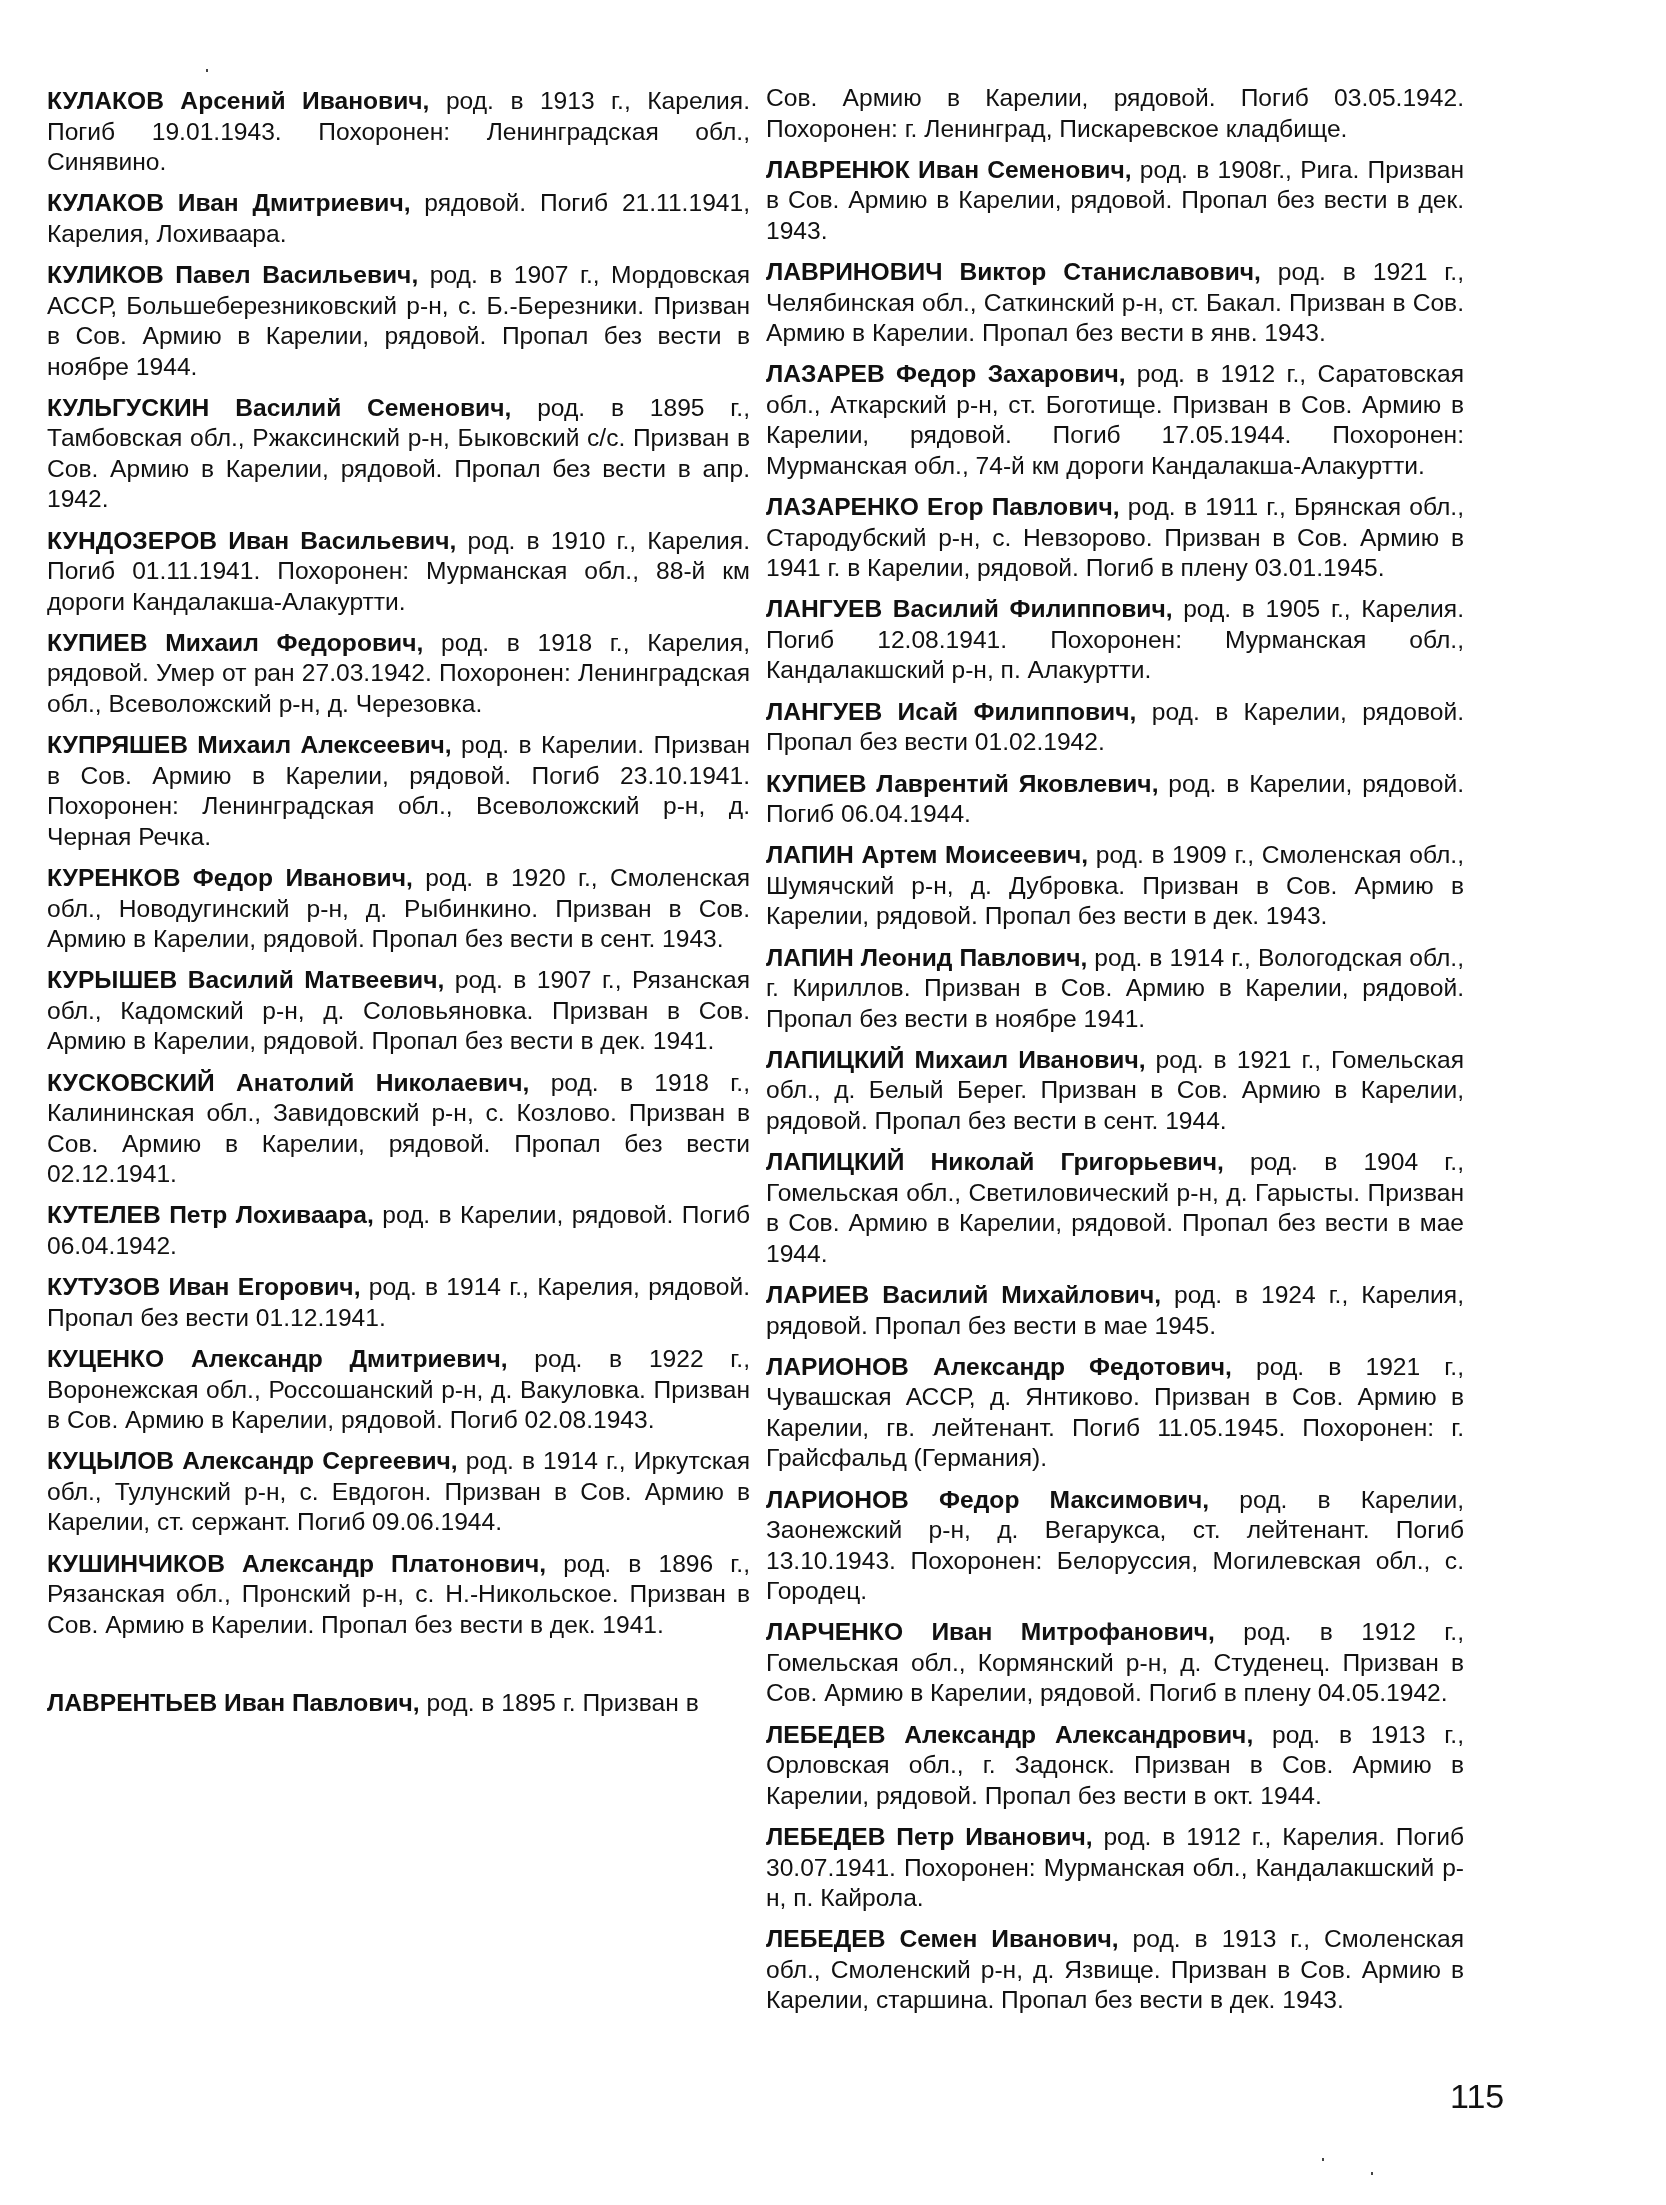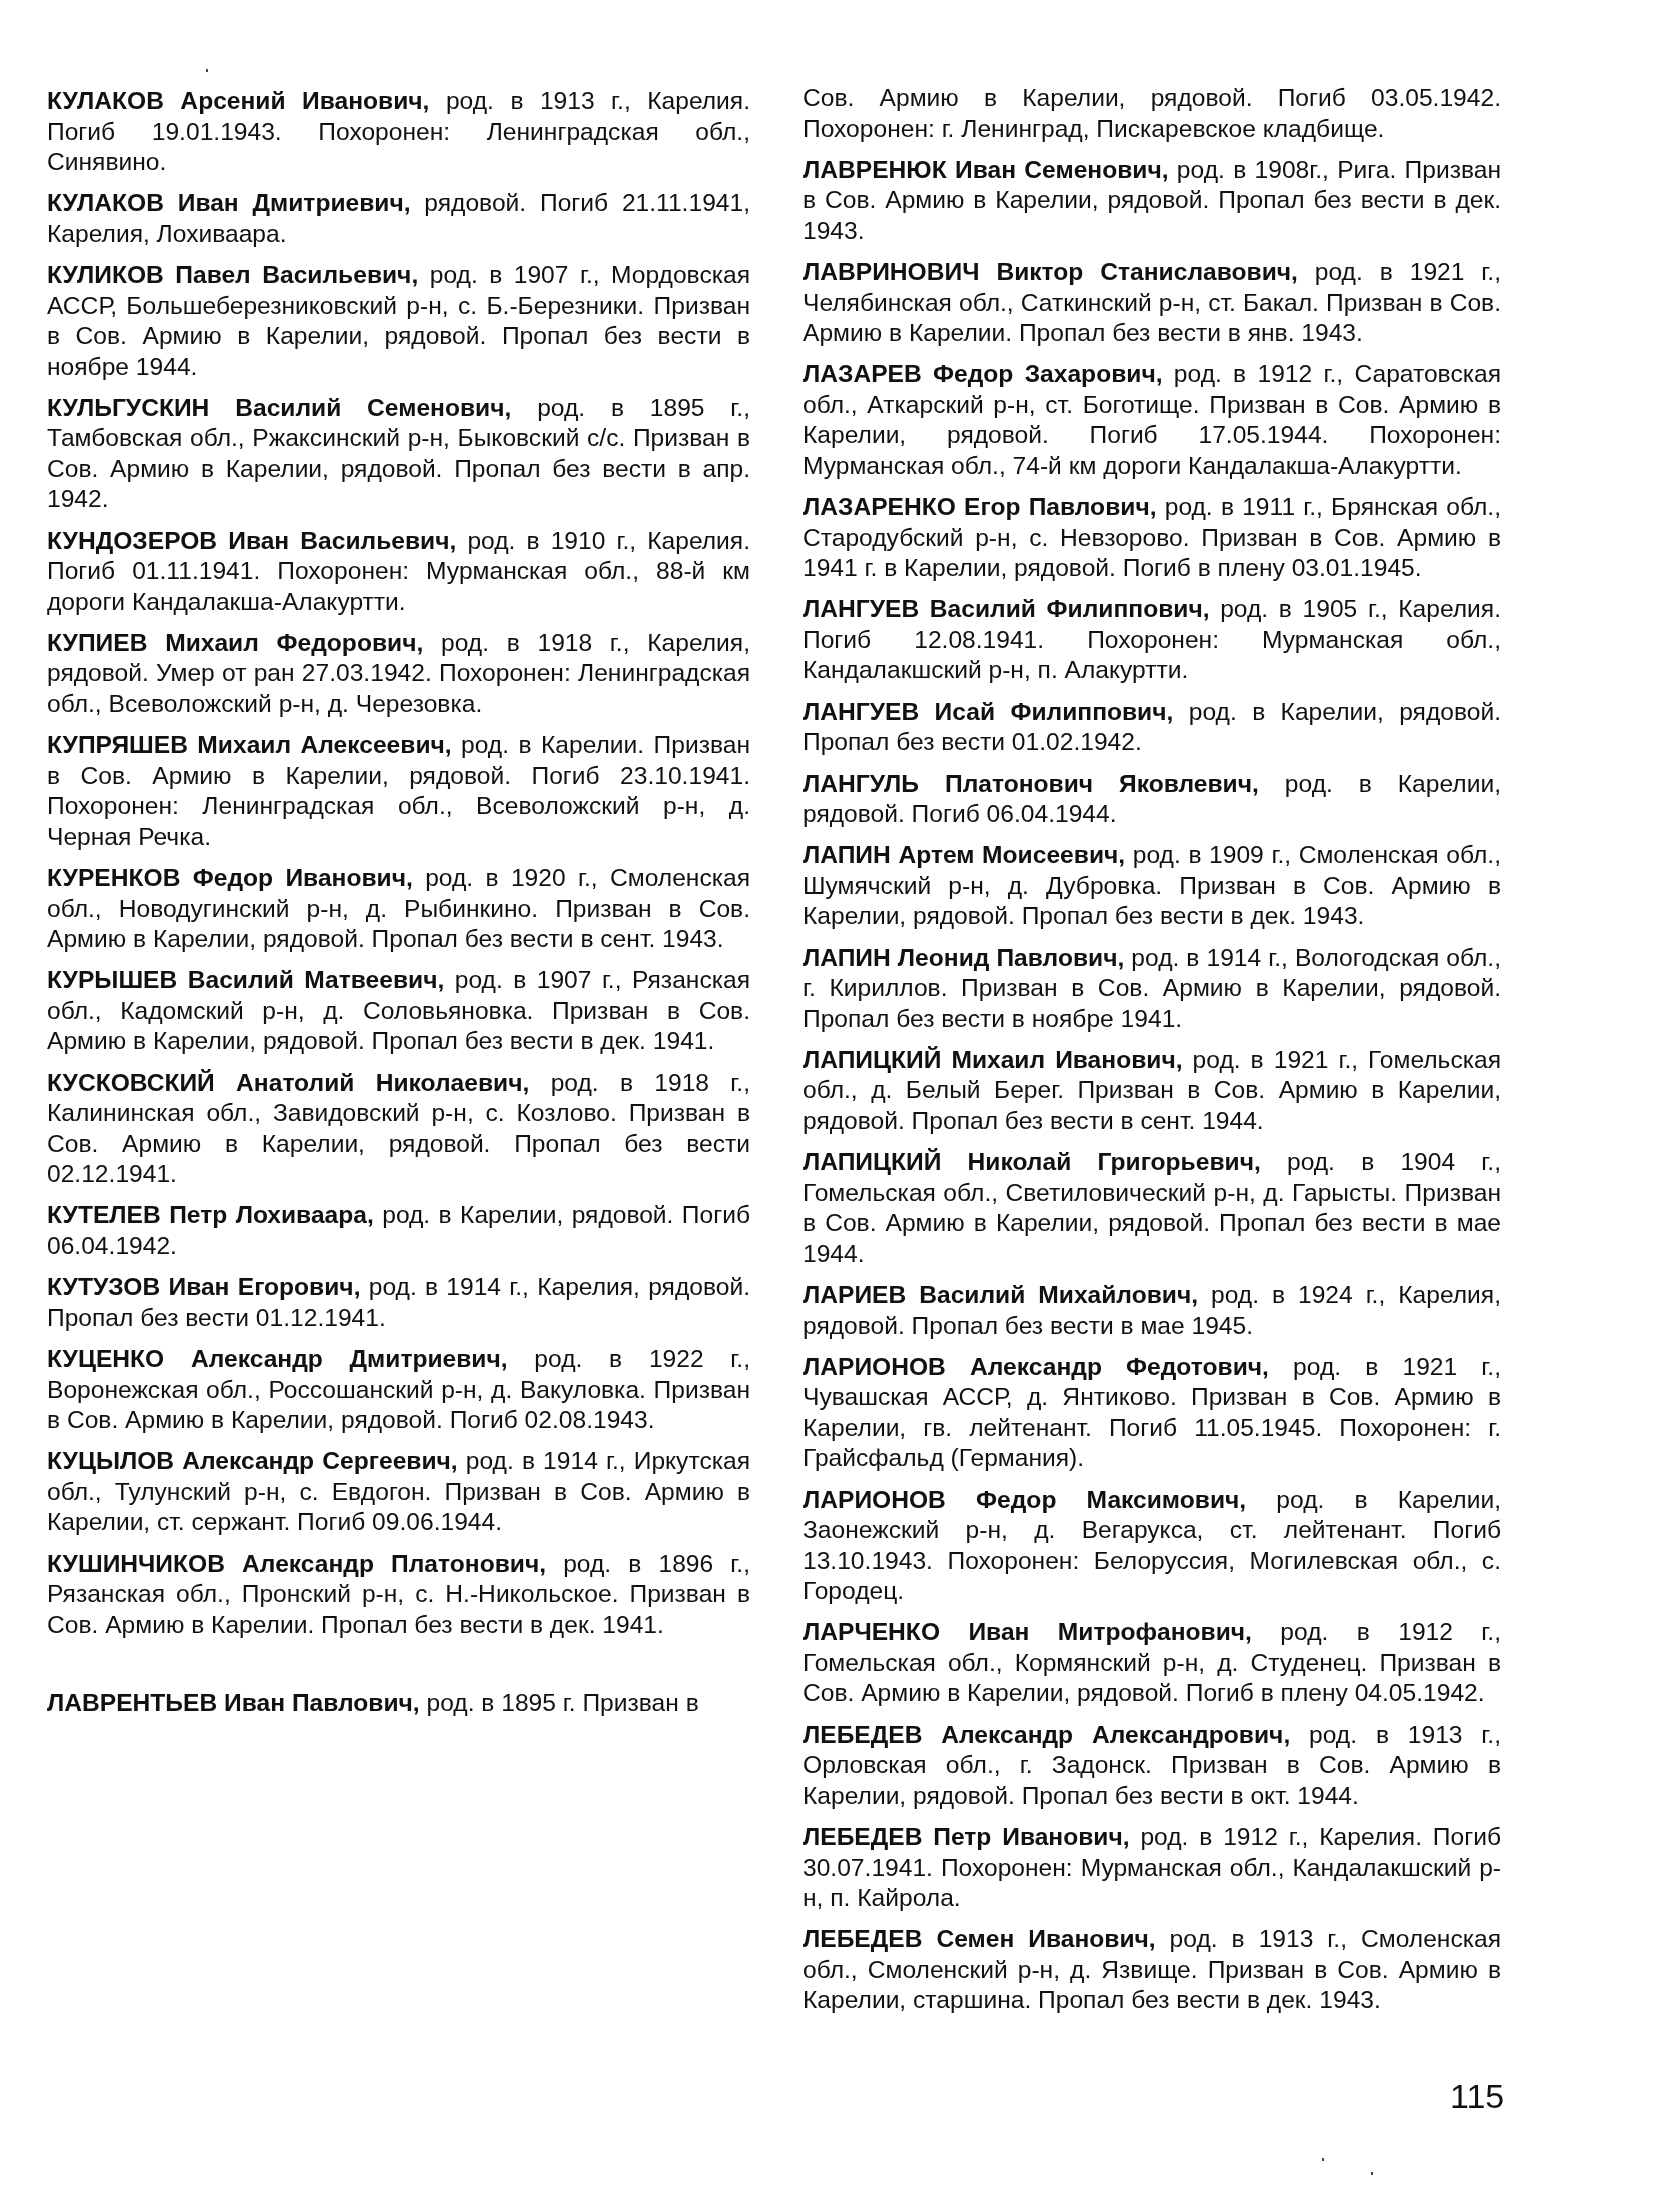--- a/index.html
+++ b/index.html
@@ -8,21 +8,21 @@
       font-family: "Liberation Sans", "DejaVu Sans", sans-serif;
       color: #111111;
     }
     .page { position: absolute; left: 0; top: 0; width: 1393px; height: 2205px; }
     .col {
       position: absolute; top: 86px;
       font-size: 24.6px; line-height: 30.5px;
       text-align: justify; hyphens: manual;
     }
     .col-left { left: 47px; width: 703px; }
-    .col-right { left: 803px; width: 698px; top: 83px; }
+    .col-right { left: 766px; width: 698px; top: 83px; }
     .entry { margin: 0 0 10.8px 0; }
     .entry .nm { font-weight: bold; }
     .entry .tx { font-weight: normal; }
     .gap { height: 37px; }
     .page-num {
       position: absolute; left: 1450px; top: 2077px;
       font-size: 34px; font-weight: normal;
     }
     .speck { position: absolute; width: 1.5px; height: 2.9px; background: #444; }
   </style>
@@ -52,21 +52,21 @@
   </div>
 
   <div class="col col-right">
     <p class="entry"><span class="nm"></span><span class="tx">Сов. Армию в Карелии, рядовой. Погиб 03.05.1942. Похоронен: г. Ленинград, Пискаревское кладбище.</span></p>
     <p class="entry"><span class="nm">ЛАВРЕНЮК Иван Семенович,</span><span class="tx"> род. в 1908г., Рига. Призван в Сов. Армию в Карелии, рядовой. Пропал без вести в дек. 1943.</span></p>
     <p class="entry"><span class="nm">ЛАВРИНОВИЧ Виктор Станиславович,</span><span class="tx"> род. в 1921 г., Челябинская обл., Саткинский р-н, ст. Бакал. Призван в Сов. Армию в Карелии. Пропал без вести в янв. 1943.</span></p>
     <p class="entry"><span class="nm">ЛАЗАРЕВ Федор Захарович,</span><span class="tx"> род. в 1912 г., Саратовская обл., Аткарский р-н, ст. Боготище. Призван в Сов. Армию в Карелии, рядовой. Погиб 17.05.1944. Похоронен: Мурманская обл., 74-й км дороги Кандалакша-Алакуртти.</span></p>
     <p class="entry"><span class="nm">ЛАЗАРЕНКО Егор Павлович,</span><span class="tx"> род. в 1911 г., Брянская обл., Стародубский р-н, с. Невзорово. Призван в Сов. Армию в 1941 г. в Карелии, рядовой. Погиб в плену 03.01.1945.</span></p>
     <p class="entry"><span class="nm">ЛАНГУЕВ Василий Филиппович,</span><span class="tx"> род. в 1905 г., Карелия. Погиб 12.08.1941. Похоронен: Мурманская обл., Кандалакшский р-н, п. Алакуртти.</span></p>
     <p class="entry"><span class="nm">ЛАНГУЕВ Исай Филиппович,</span><span class="tx"> род. в Карелии, рядовой. Пропал без вести 01.02.1942.</span></p>
-    <p class="entry"><span class="nm">ЛАНГУЛЬ Платонович Яковлевич,</span><span class="tx"> род. в Карелии, рядовой. Погиб 06.04.1944.</span></p>
+    <p class="entry"><span class="nm">КУПИЕВ Лаврентий Яковлевич,</span><span class="tx"> род. в Карелии, рядовой. Погиб 06.04.1944.</span></p>
     <p class="entry"><span class="nm">ЛАПИН Артем Моисеевич,</span><span class="tx"> род. в 1909 г., Смоленская обл., Шумячский р-н, д. Дубровка. Призван в Сов. Армию в Карелии, рядовой. Пропал без вести в дек. 1943.</span></p>
     <p class="entry"><span class="nm">ЛАПИН Леонид Павлович,</span><span class="tx"> род. в 1914 г., Вологодская обл., г. Кириллов. Призван в Сов. Армию в Карелии, рядовой. Пропал без вести в ноябре 1941.</span></p>
     <p class="entry"><span class="nm">ЛАПИЦКИЙ Михаил Иванович,</span><span class="tx"> род. в 1921 г., Гомельская обл., д. Белый Берег. Призван в Сов. Армию в Карелии, рядовой. Пропал без вести в сент. 1944.</span></p>
     <p class="entry"><span class="nm">ЛАПИЦКИЙ Николай Григорьевич,</span><span class="tx"> род. в 1904 г., Гомельская обл., Светиловический р-н, д. Гарысты. Призван в Сов. Армию в Карелии, рядовой. Пропал без вести в мае 1944.</span></p>
     <p class="entry"><span class="nm">ЛАРИЕВ Василий Михайлович,</span><span class="tx"> род. в 1924 г., Карелия, рядовой. Пропал без вести в мае 1945.</span></p>
     <p class="entry"><span class="nm">ЛАРИОНОВ Александр Федотович,</span><span class="tx"> род. в 1921 г., Чувашская АССР, д. Янтиково. Призван в Сов. Армию в Карелии, гв. лейтенант. Погиб 11.05.1945. Похоронен: г. Грайсфальд (Германия).</span></p>
     <p class="entry"><span class="nm">ЛАРИОНОВ Федор Максимович,</span><span class="tx"> род. в Карелии, Заонежский р-н, д. Вегарукса, ст. лейтенант. Погиб 13.10.1943. Похоронен: Белоруссия, Могилевская обл., с. Городец.</span></p>
     <p class="entry"><span class="nm">ЛАРЧЕНКО Иван Митрофанович,</span><span class="tx"> род. в 1912 г., Гомельская обл., Кормянский р-н, д. Студенец. Призван в Сов. Армию в Карелии, рядовой. Погиб в плену 04.05.1942.</span></p>
     <p class="entry"><span class="nm">ЛЕБЕДЕВ Александр Александрович,</span><span class="tx"> род. в 1913 г., Орловская обл., г. Задонск. Призван в Сов. Армию в Карелии, рядовой. Пропал без вести в окт. 1944.</span></p>
     <p class="entry"><span class="nm">ЛЕБЕДЕВ Петр Иванович,</span><span class="tx"> род. в 1912 г., Карелия. Погиб 30.07.1941. Похоронен: Мурманская обл., Кандалакшский р-н, п. Кайрола.</span></p>

